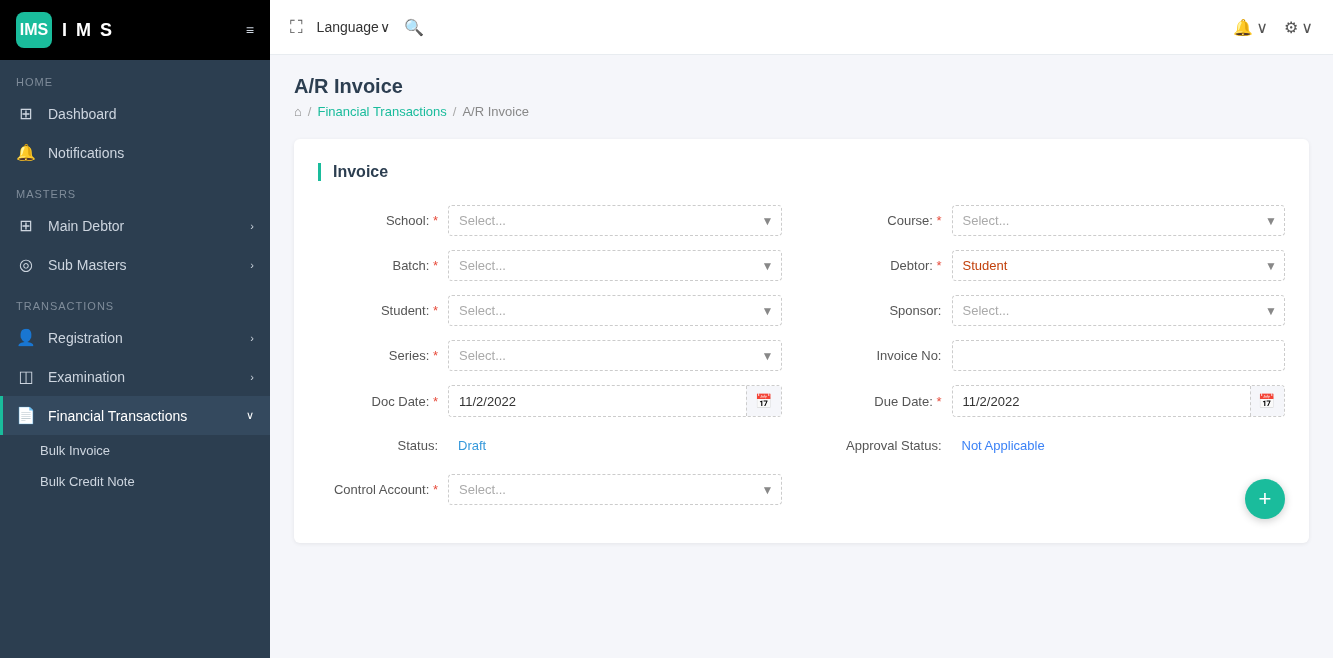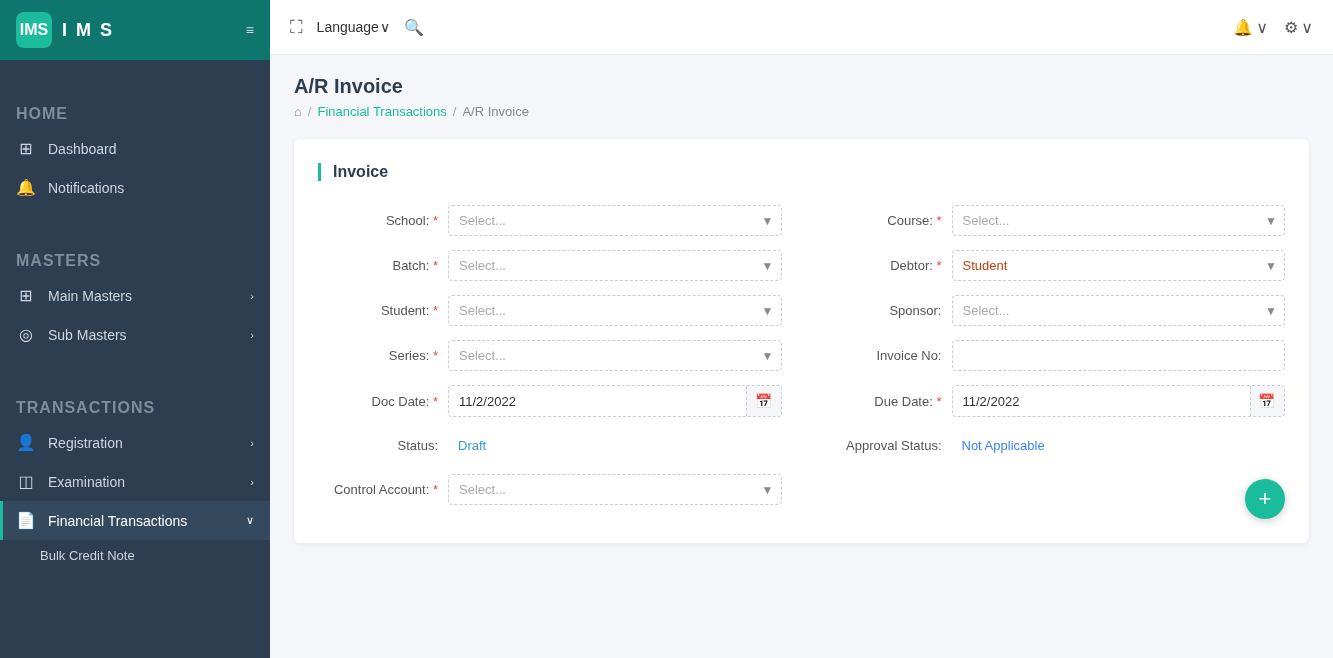--- a/index.html
+++ b/index.html
@@ -13,42 +13,41 @@
       color: #cdd5df;
       display: flex;
       flex-direction: column;
       height: 100%;
       overflow-y: auto;
     }
     .sidebar-header {
       display: flex;
       align-items: center;
       padding: 12px 16px;
-      background: #0f766e;
+      background: #000000;
       gap: 10px;
     }
     .sidebar-logo {
       width: 36px; height: 36px;
       background: #1abc9c;
       border-radius: 8px;
       display: flex; align-items: center; justify-content: center;
       color: white; font-weight: bold; font-size: 16px;
     }
     .sidebar-app-name {
       color: white; font-size: 18px; font-weight: 600; letter-spacing: 2px;
     }
     .sidebar-hamburger {
       margin-left: auto; cursor: pointer; color: #cdd5df;
     }
     .sidebar-section-label {
-      font-size: 16px; font-weight: 700; color: #7f8c9a;
+      font-size: 11px; font-weight: 400; color: #7f8c9a;
       padding: 16px 16px 6px;
       letter-spacing: 1px;
       text-transform: uppercase;
-      margin-top: 29px;
     }
     .sidebar-item {
       display: flex; align-items: center; gap: 12px;
       padding: 10px 16px;
       cursor: pointer;
       color: #cdd5df;
       transition: background 0.2s;
       position: relative;
     }
     .sidebar-item.active { background: #34495e; color: white; }
@@ -224,21 +223,21 @@
   </div>
 
   <div class="sidebar-item">
     <span class="icon">🔔</span>
     <span>Notifications</span>
   </div>
 
   <div class="sidebar-section-label">MASTERS</div>
   <div class="sidebar-item">
     <span class="icon">⊞</span>
-    <span>Main Masters</span>
+    <span>Main Debtor</span>
     <span class="chevron">›</span>
   </div>
   <div class="sidebar-item">
     <span class="icon">◎</span>
     <span>Sub Masters</span>
     <span class="chevron">›</span>
   </div>
 
   <div class="sidebar-section-label">TRANSACTIONS</div>
   <div class="sidebar-item">
@@ -248,20 +247,23 @@
   </div>
   <div class="sidebar-item">
     <span class="icon">◫</span>
     <span>Examination</span>
     <span class="chevron">›</span>
   </div>
   <div class="sidebar-item active has-border-left">
     <span class="icon">📄</span>
     <span>Financial Transactions</span>
     <span class="chevron">∨</span>
+  </div>
+  <div class="sidebar-sub-item">
+    <span>Bulk Invoice</span>
   </div>
   <div class="sidebar-sub-item">
     <span>Bulk Credit Note</span>
   </div>
 </div>
 
 <div class="main">
 
   <div class="topbar">
     <span class="topbar-expand">⛶</span>

